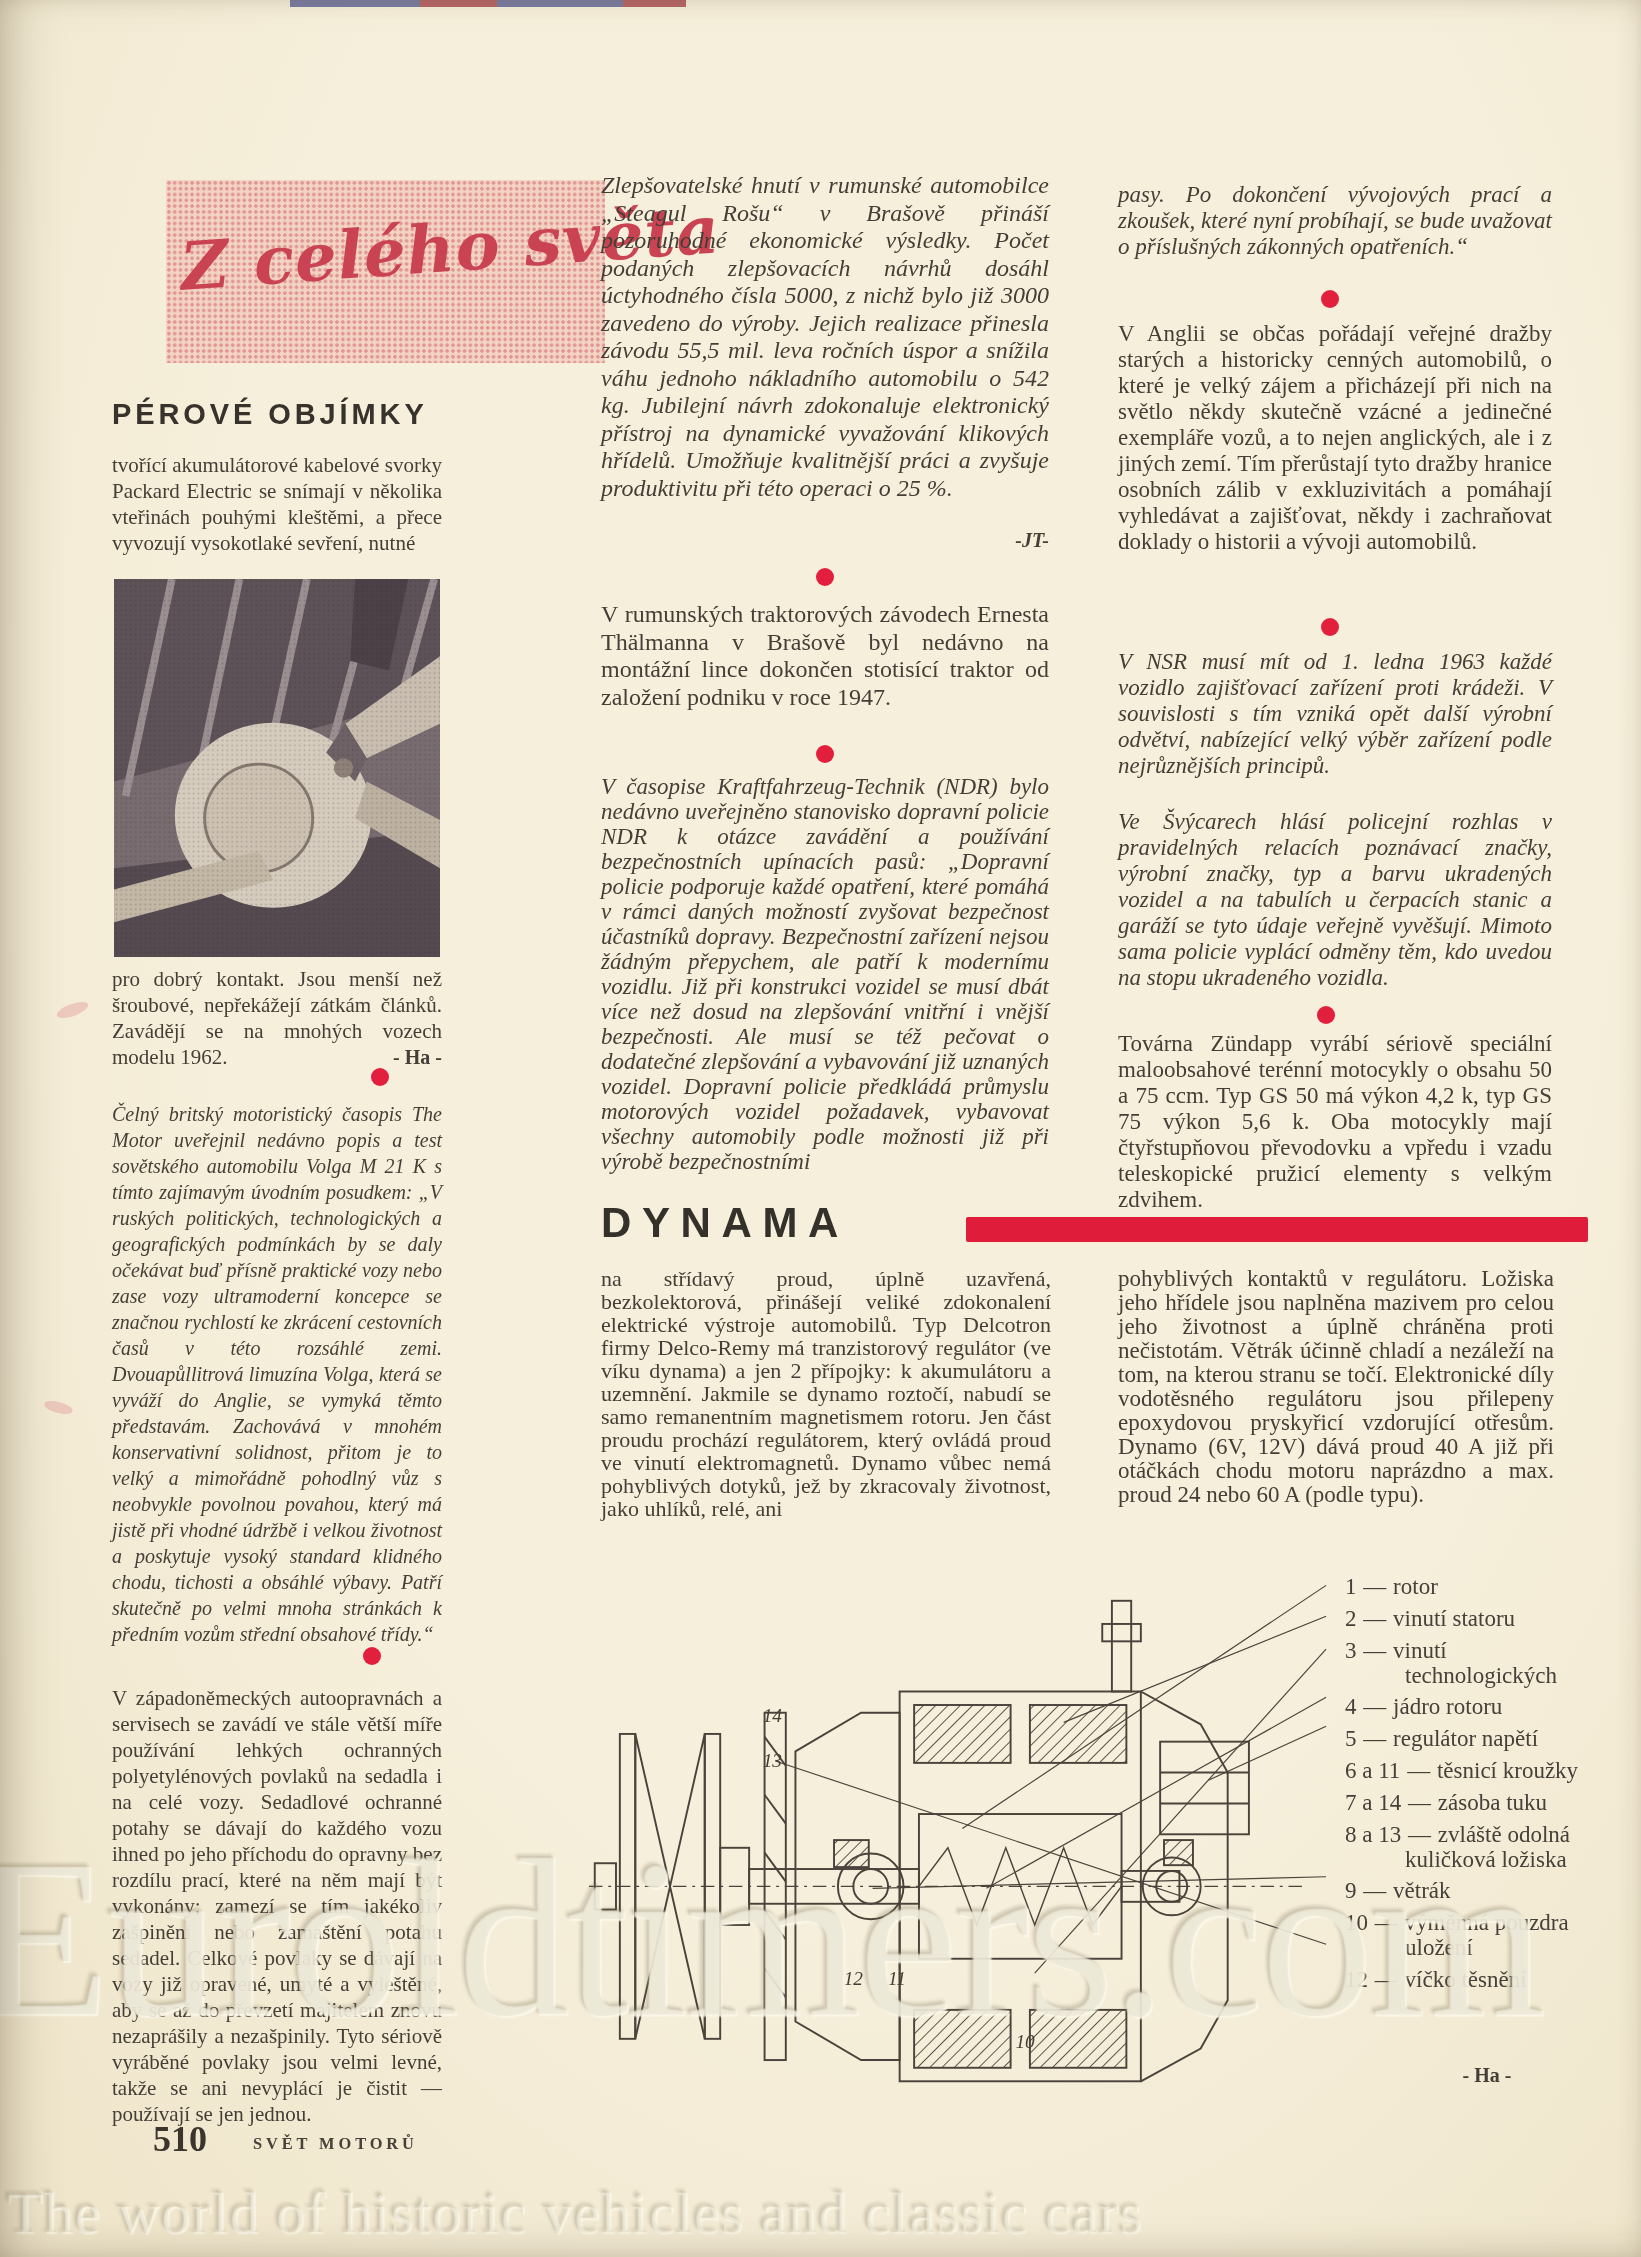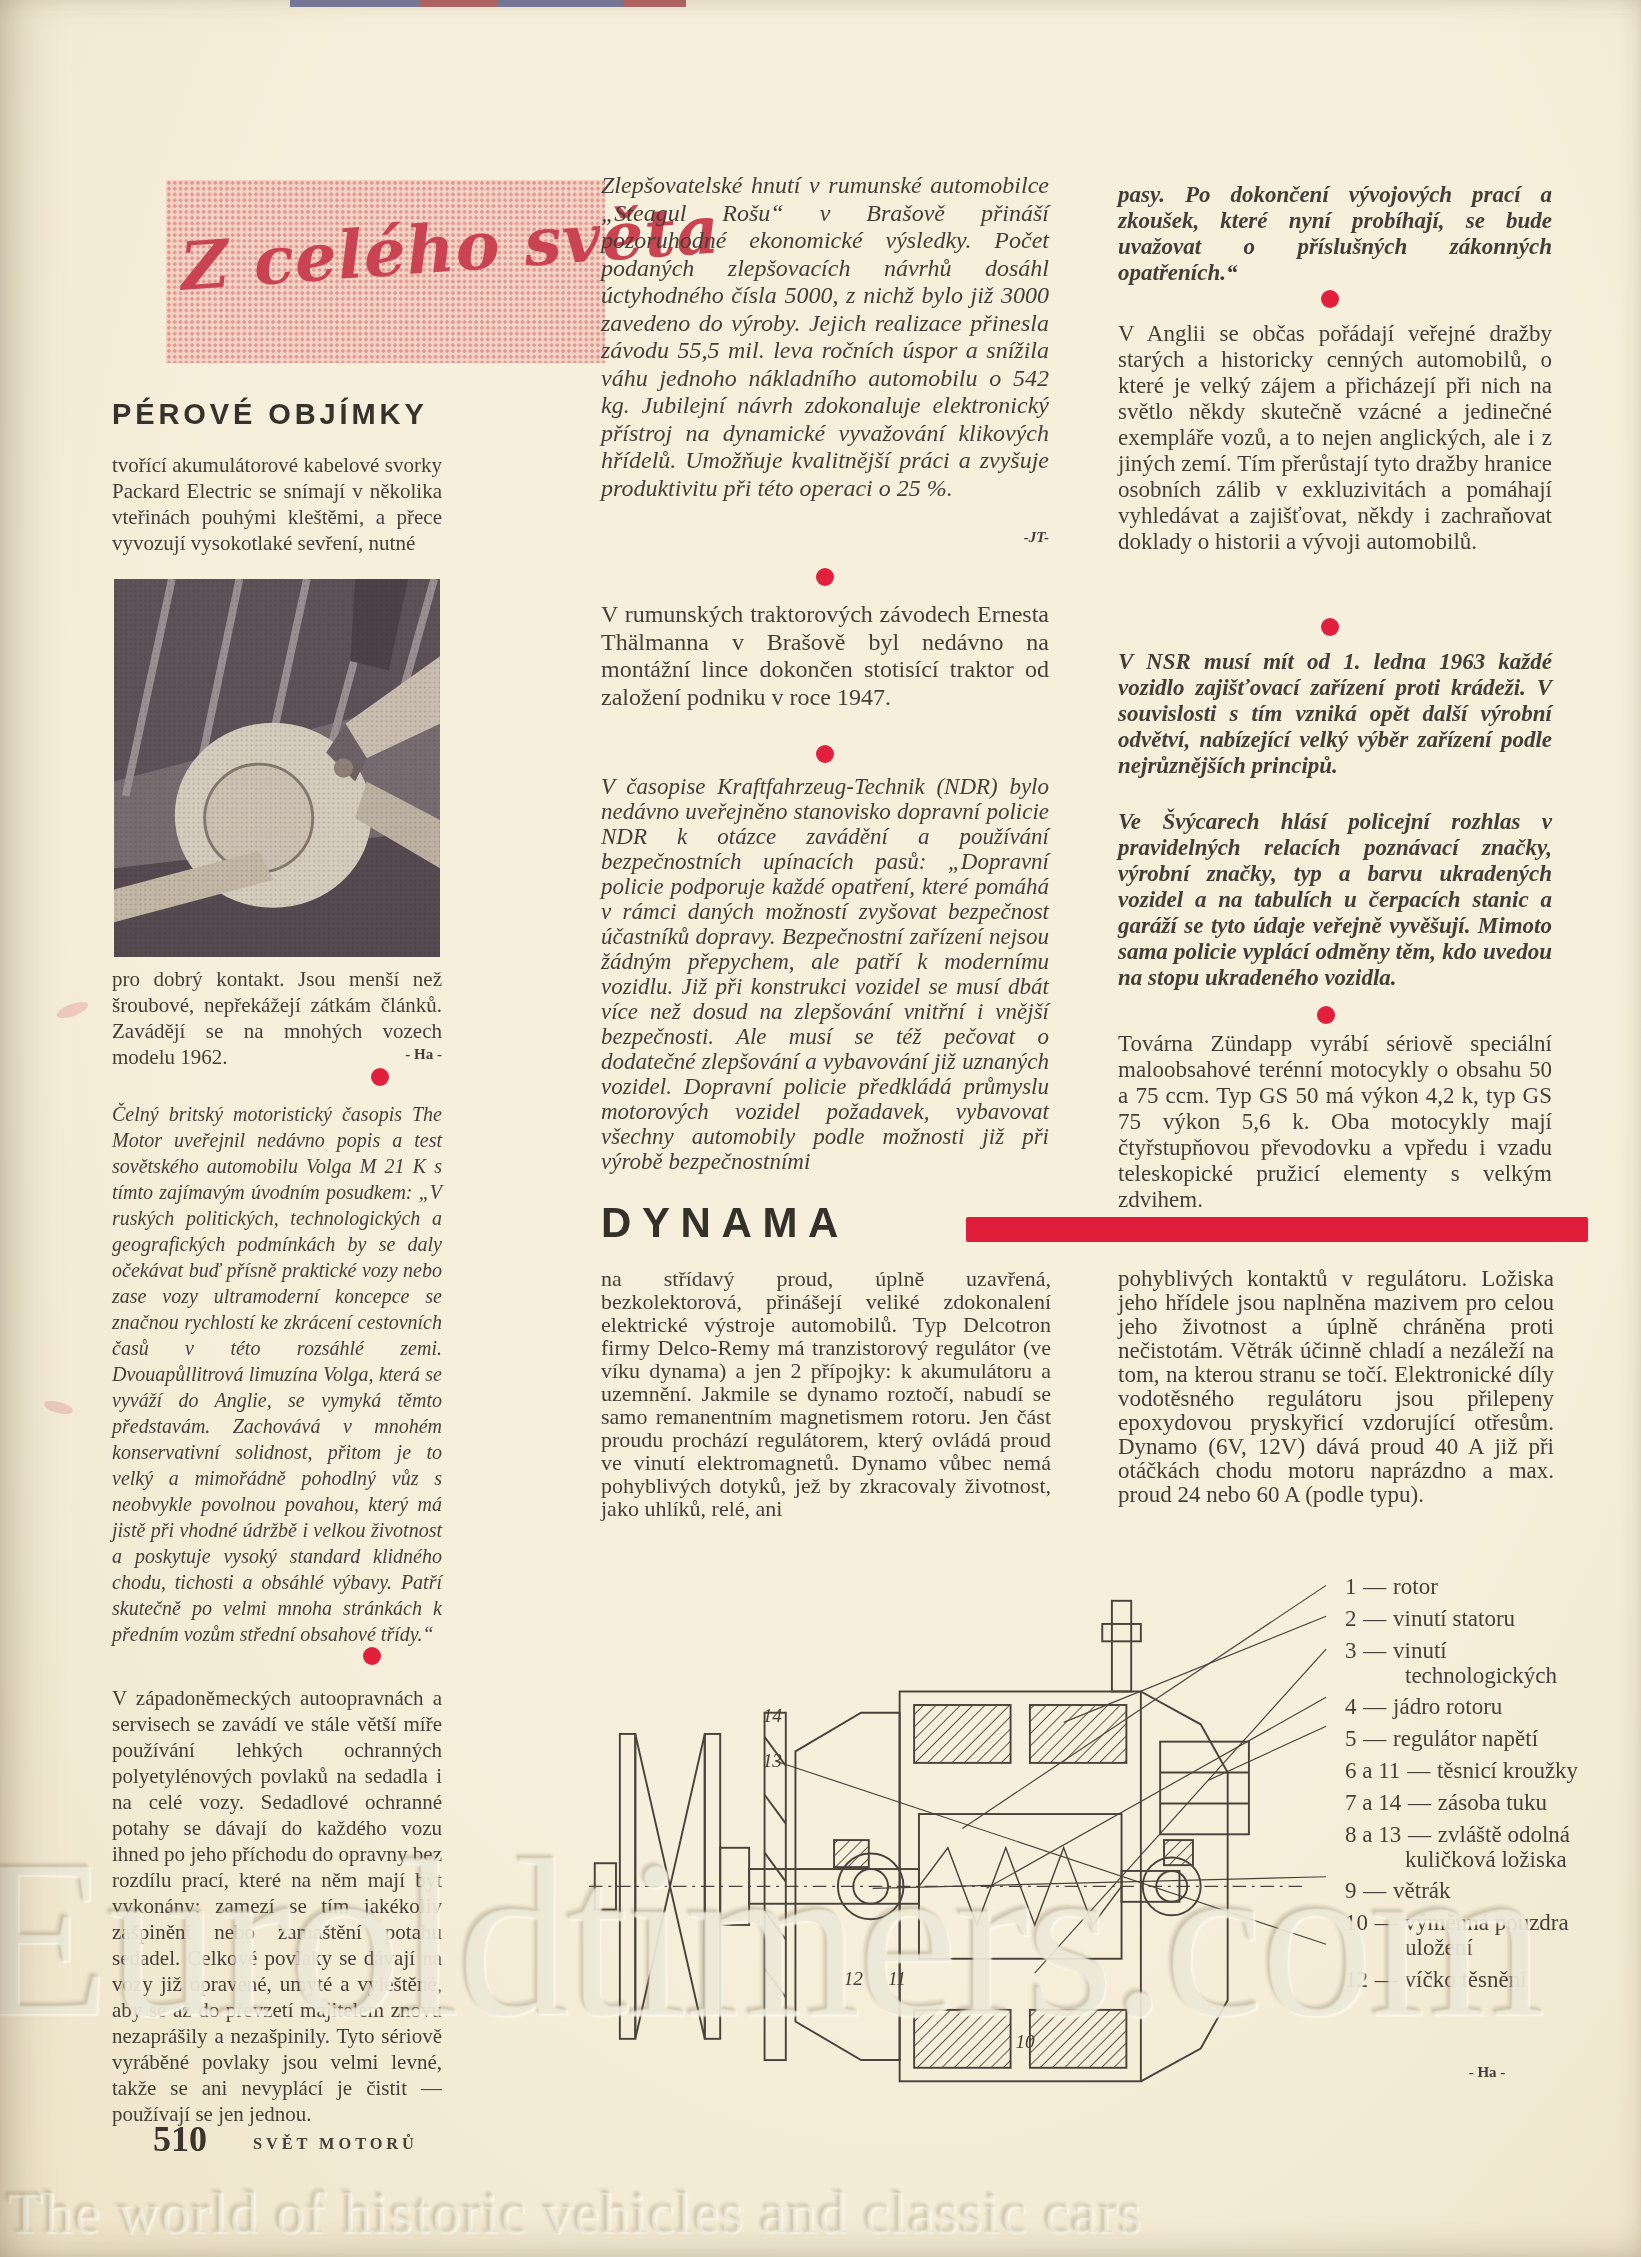--- a/index.html
+++ b/index.html
@@ -11,22 +11,22 @@
                    inset -15.4px 0 29px -19.3px rgba(100,85,60,.18),
                    inset 0 -21px 43px -25px rgba(100,85,60,.28),
                    inset 0 13.5px 27px -19.3px rgba(100,85,60,.15);}
   .abs{position:absolute;font-style:italic;}
   .p{position:absolute;text-align:justify;}
   .c1{width:330px;font-size:21px;line-height:26px;}
   .c1i{width:330px;font-size:20px;line-height:26px;font-style:italic;}
   .c2{width:448px;font-size:24px;line-height:27.5px;font-style:italic;}
   .c2r{width:448px;font-size:24px;line-height:27.5px;}
   .c3{width:434px;font-size:23px;line-height:26px;}
-  .c3i{width:434px;font-size:23px;line-height:26px;font-style:italic;font-weight:bold;}
-  .sig{position:absolute;font-weight:bold;font-size:15px;}
+  .c3i{width:434px;font-size:23px;line-height:26px;font-style:italic;}
+  .sig{position:absolute;font-weight:bold;font-size:20px;}
   .dot{position:absolute;width:18.3px;height:18.3px;border-radius:50%;background:#e31f3e;}
   .logo{position:absolute;left:166px;top:180px;width:439px;height:183px;
         background-color:#f3d3c3;
         background-image:radial-gradient(rgba(206,88,99,.5) 1.5px, rgba(0,0,0,0) 1.7px);
         background-size:5.8px 5.8px;}
   .logo-text{position:absolute;left:13.5px;top:29px;font-family:"DejaVu Serif",serif;
         font-style:italic;font-weight:bold;font-size:66px;color:#c94352;
         transform:rotate(-4deg);white-space:nowrap;letter-spacing:1px;}
   .head1{position:absolute;left:112px;top:398px;font-family:"Liberation Sans",sans-serif;
         font-weight:bold;font-size:29px;letter-spacing:3.9px;color:#37322b;}

